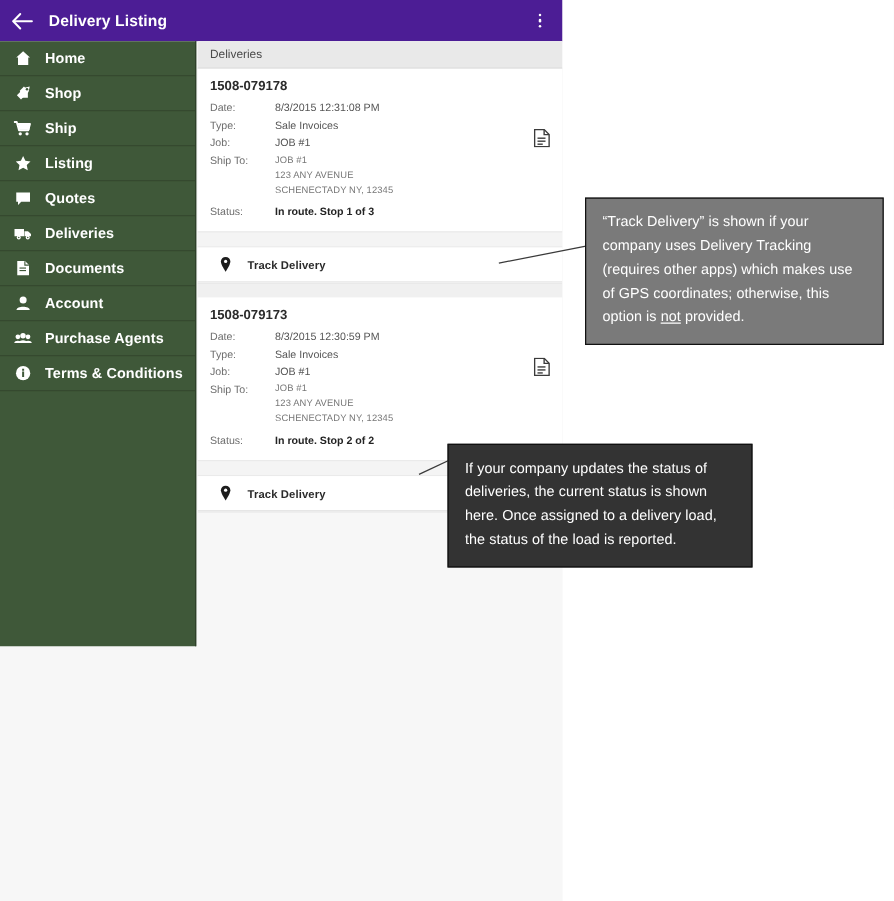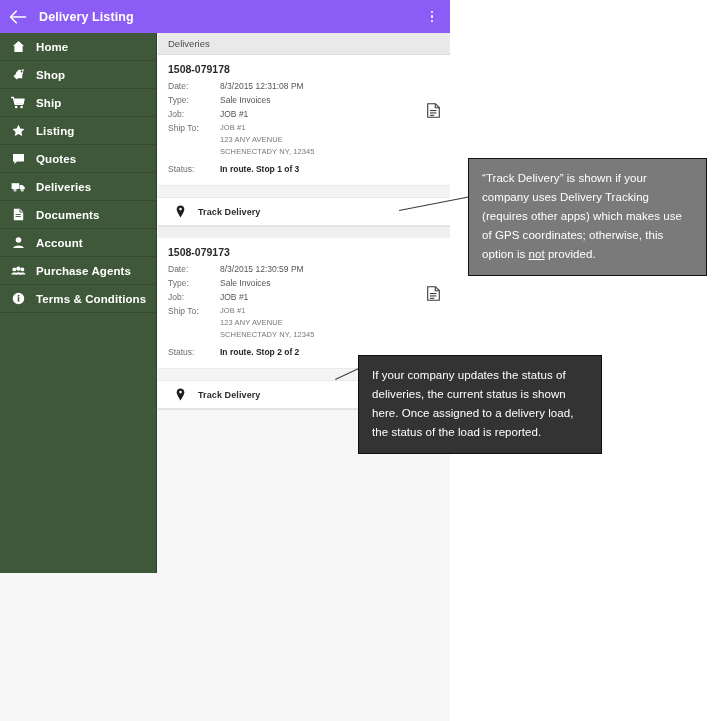--- a/index.html
+++ b/index.html
@@ -26,21 +26,21 @@
     overflow: hidden;
   }
 
   
   .appbar {
     position: absolute;
     left: 0;
     top: 0;
     width: 450px;
     height: 33px;
-    background: #8b5cf6;
+    background: #4c1d95;
     display: flex;
     align-items: center;
     box-sizing: border-box;
     padding: 0 10px 0 9px;
   }
   .back-icon {
     width: 18px;
     height: 18px;
     flex: 0 0 auto;
     display: flex;
@@ -72,21 +72,21 @@
     border-radius: 50%;
     background: #ffffff;
   }
 
   
   .sidebar {
     position: absolute;
     left: 0;
     top: 33px;
     width: 157px;
-    height: 540px;
+    height: 484px;
     background: #3f5839;
     border-right: 1px solid #2e4029;
     box-sizing: border-box;
     overflow: hidden;
   }
   .nav-item {
     height: 28px;
     display: flex;
     align-items: center;
     padding-left: 10px;

